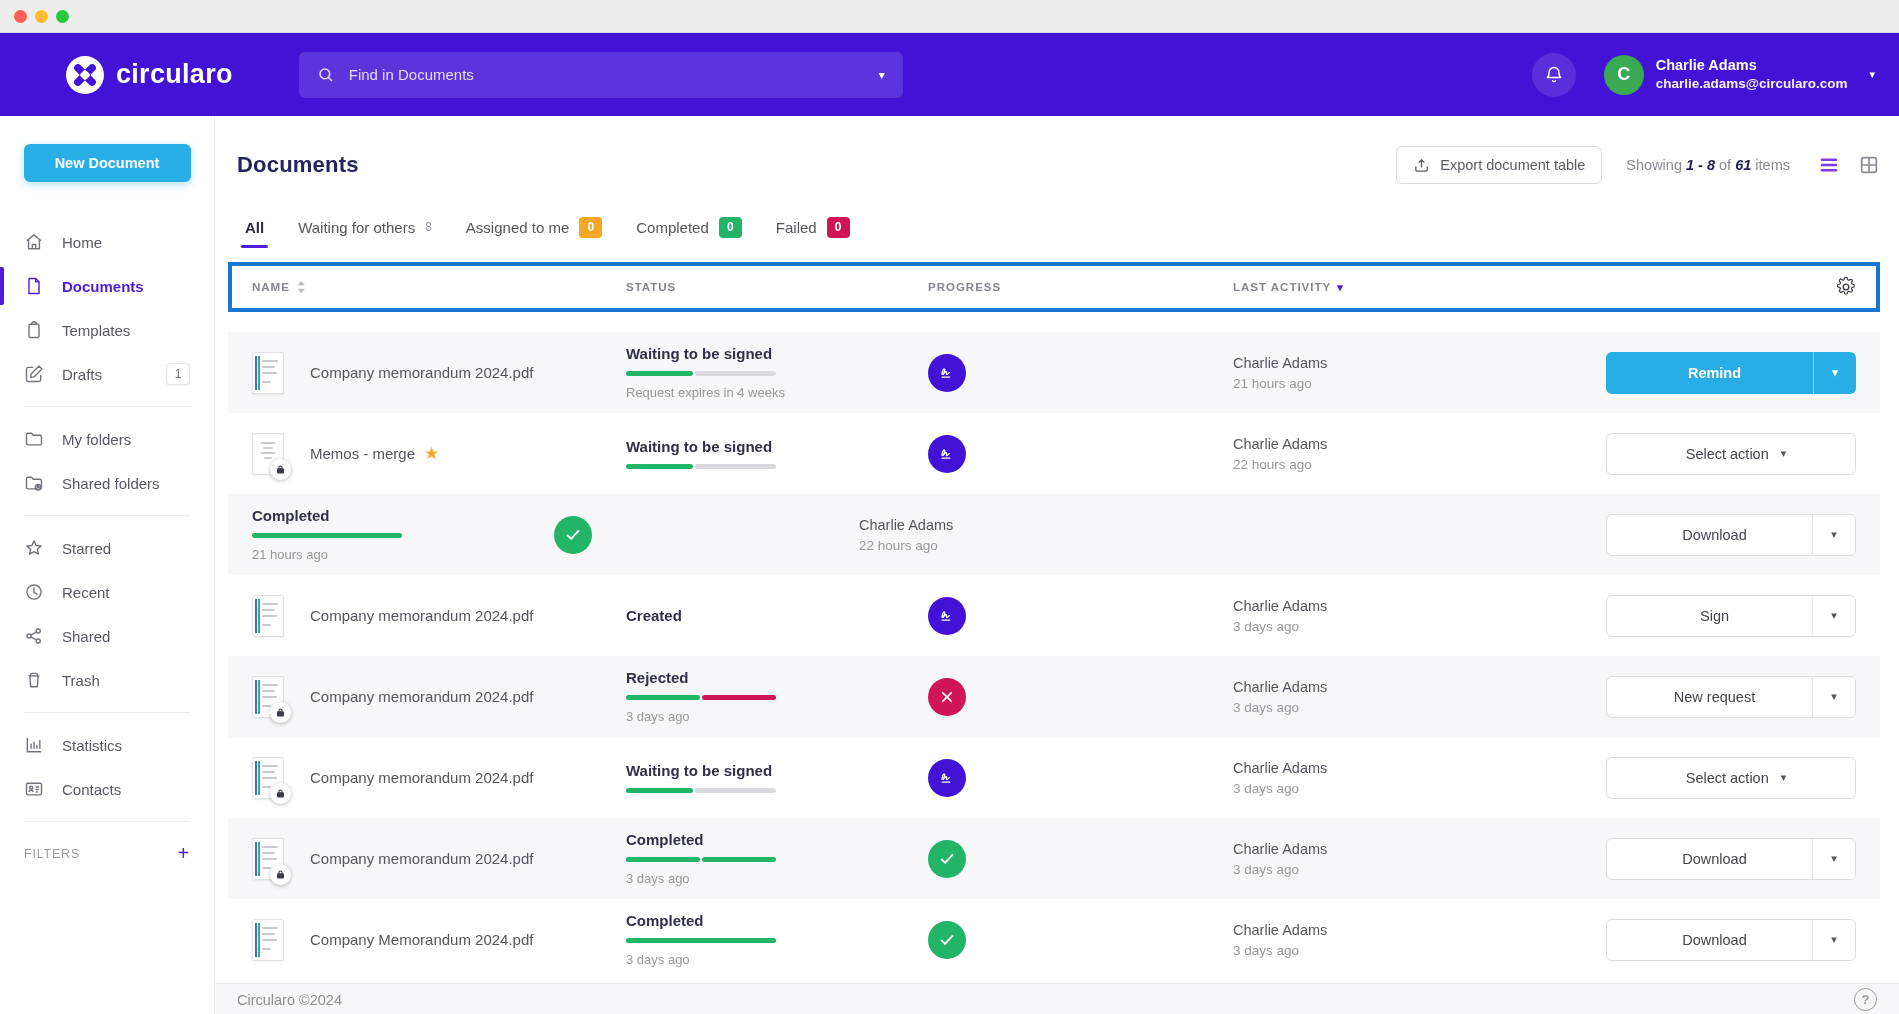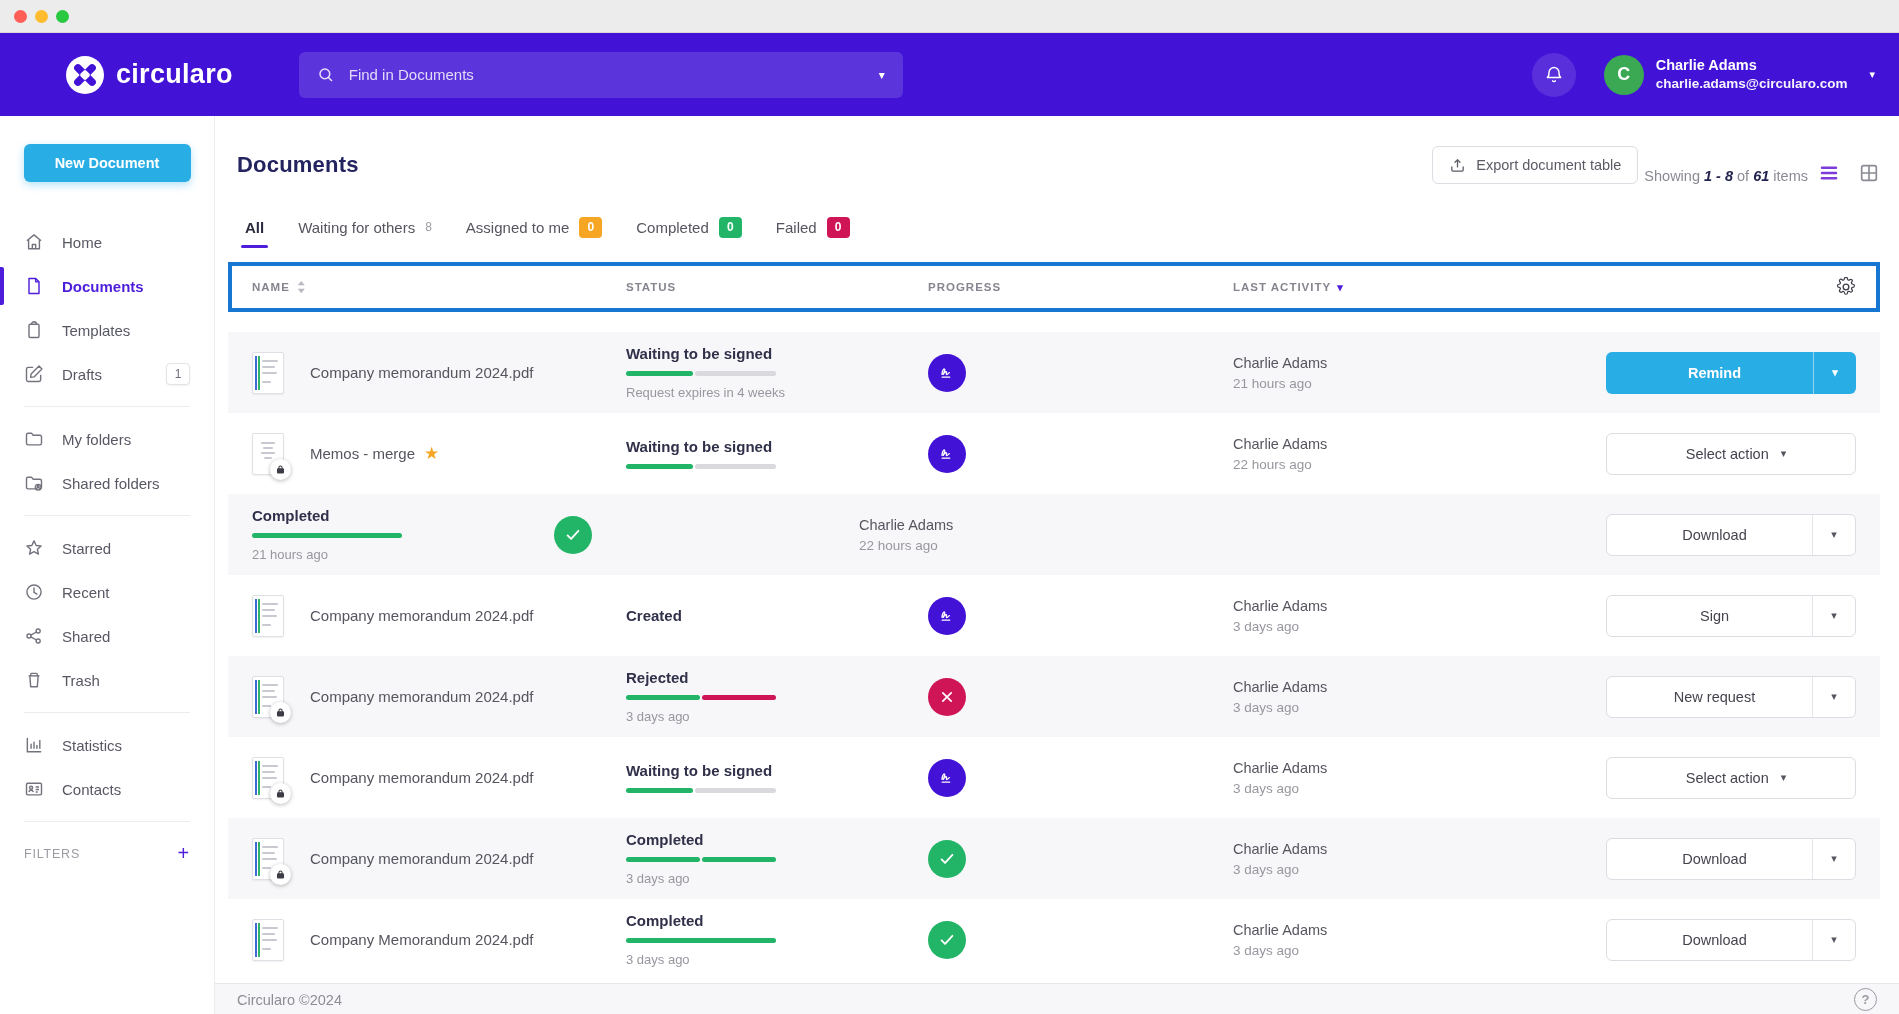--- a/index.html
+++ b/index.html
@@ -47,21 +47,21 @@
              font-size:12px;color:#6f6f7a;display:flex;align-items:center;justify-content:center;
              background:#fff;padding:0 4px;box-shadow:0 1px 2px rgba(0,0,0,.06);}
   .side-div{height:1px;background:#ececef;margin:10px 24px;}
   .filters-row{margin-top:20px;padding:0 24px;display:flex;justify-content:space-between;
              align-items:center;color:#9b9ba4;font-size:12.5px;letter-spacing:.8px;}
   .filters-plus{color:#4d1ddb;font-size:20px;font-weight:400;cursor:pointer;}
   
   .main{flex:1;display:flex;flex-direction:column;background:#fff;min-width:0;}
   .main-head{padding:30px 19px 0 22px;display:flex;align-items:center;}
   .page-title{font-size:22px;color:#23235f;font-weight:800;margin:0;letter-spacing:.2px;}
-  .head-right{margin-left:auto;display:flex;align-items:flex-end;}
+  .head-right{margin-left:auto;display:flex;align-items:center;gap:18px;}
   .export-btn{height:38px;padding:0 16px;border:1px solid #dcdce2;border-radius:6px;background:#fff;
              color:#5b5b66;font-size:14.5px;display:flex;gap:10px;align-items:center;cursor:pointer;
              font-family:inherit;}
   .export-btn .icon{width:17px;height:17px;color:#5b5b66;display:flex;}
   .showing{font-size:14.5px;color:#8a8a94;margin-left:6px;}
   .showing b{color:#23234f;font-weight:700;font-style:italic;}
   .view-toggles{display:flex;align-items:center;gap:18px;margin-left:10px;}
   .vt{width:22px;height:22px;display:flex;cursor:pointer;}
   .vt.list{color:#7e3bd9;}.vt.grid{color:#8a8a94;}
   

